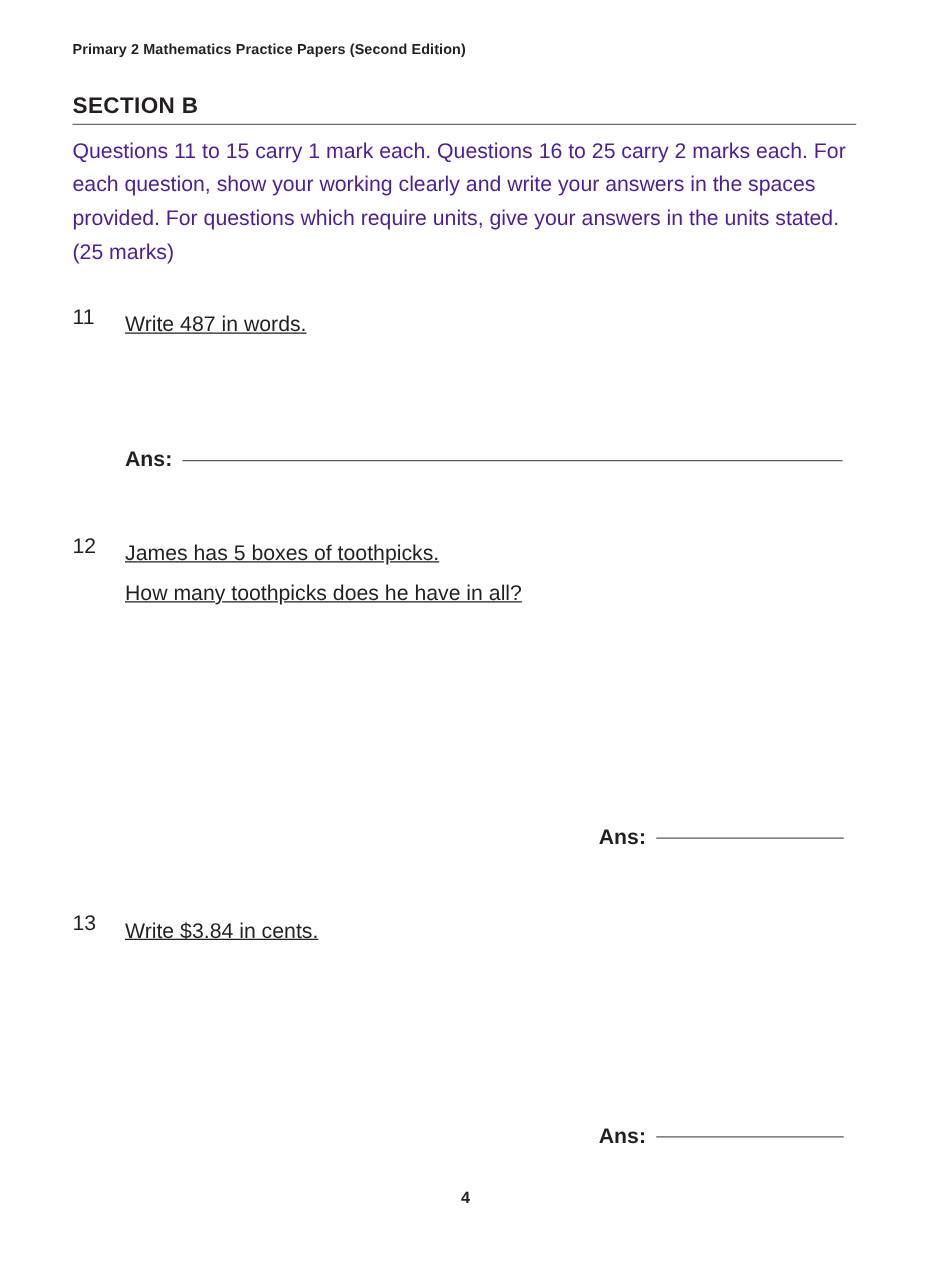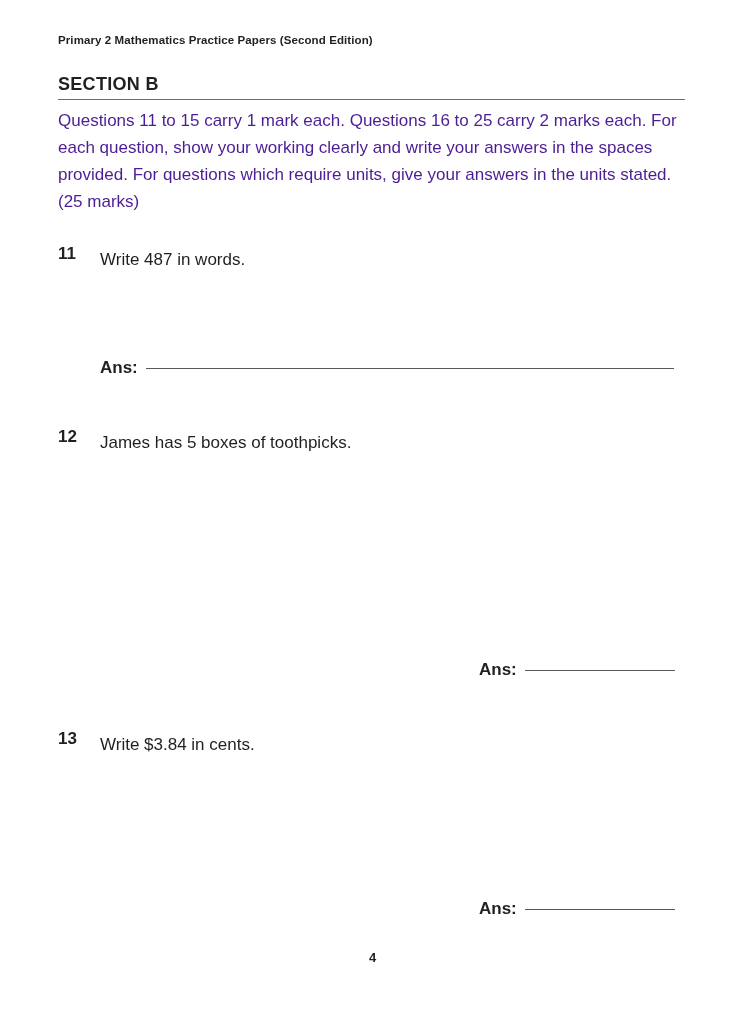--- a/index.html
+++ b/index.html
@@ -58,29 +58,30 @@
     position: absolute;
     left: 58px;
     width: 630px;
   }
   .q-num {
     position: absolute;
     left: 0;
     top: 0;
     width: 34px;
     font-size: 17px;
-    font-weight: bold;
+    font-weight: normal;
   }
   .q-body {
     margin-left: 42px;
     font-size: 17px;
     line-height: 32px;
   }
   .q-line {
     display: block;
+    text-decoration: underline;
   }
   .ans-row {
     position: absolute;
     display: flex;
     align-items: baseline;
   }
   .ans-label {
     font-size: 17px;
     font-weight: bold;
     margin-right: 8px;
@@ -122,20 +123,21 @@
   </div>
   <div class="ans-row" style="top: 358px; left: 100px;">
     <span class="ans-label">Ans:</span>
     <span class="ans-line" style="width: 528px;"></span>
   </div>
 
   <div class="q" style="top: 427px;">
     <div class="q-num">12</div>
     <div class="q-body">
       <span class="q-line">James has 5 boxes of toothpicks.</span>
+      <span class="q-line">How many toothpicks does he have in all?</span>
     </div>
   </div>
   <div class="ans-row" style="top: 660px; left: 479px;">
     <span class="ans-label">Ans:</span>
     <span class="ans-line" style="width: 150px;"></span>
   </div>
 
   <div class="q" style="top: 729px;">
     <div class="q-num">13</div>
     <div class="q-body">

